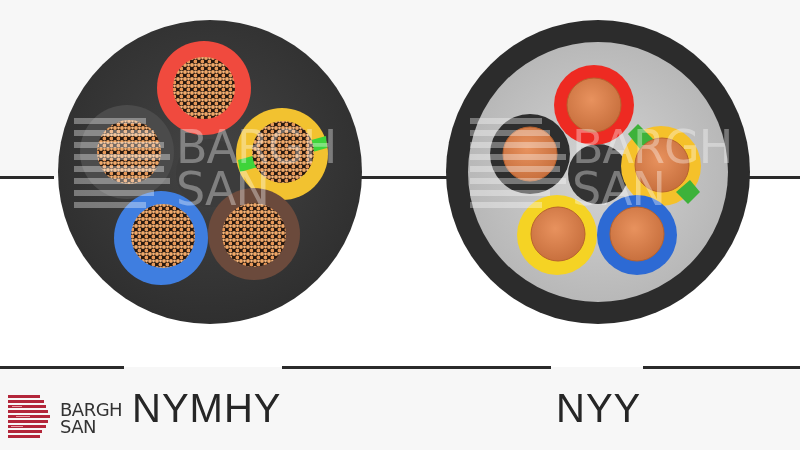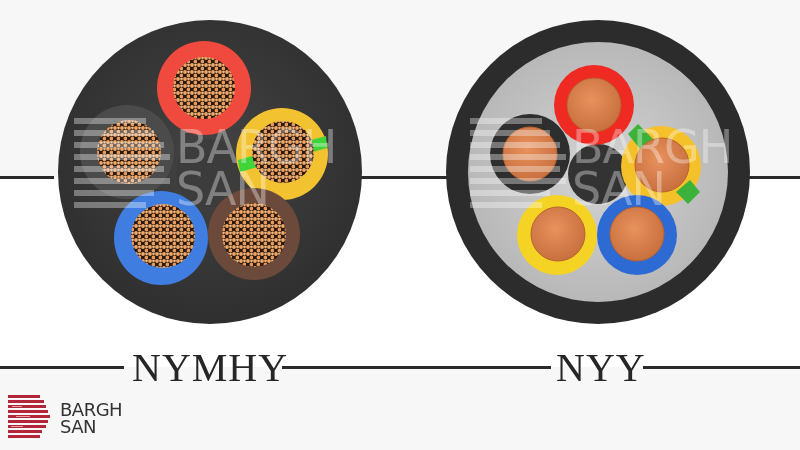--- a/index.html
+++ b/index.html
@@ -1,21 +1,21 @@
 <!DOCTYPE html>
 <html><head>
 <meta charset="utf-8">
 <style>
   html, body { margin: 0; padding: 0; }
   body { width: 800px; height: 450px; overflow: hidden; position: relative; background: #f7f7f7; font-family: "DejaVu Sans", sans-serif; }
   .band-white { position: absolute; left: 0; top: 178px; width: 800px; height: 189px; background: #ffffff; }
   .hline { position: absolute; height: 3px; background: #2a2a2a; }
   .cable { position: absolute; }
   .cable svg { display: block; }
-  .label { position: absolute; font-family: Liberation Serif, serif; font-size: 40px; color: #262626; letter-spacing: 1px; line-height: 1; }
+  .label { position: absolute; font-family: Liberation Sans, sans-serif; font-size: 40px; color: #262626; letter-spacing: 1px; line-height: 1; margin-top: 40px; }
   .logo { position: absolute; left: 8px; top: 395px; width: 130px; height: 50px; }
   .logo-text { position: absolute; left: 52px; top: 6px; font-family: "DejaVu Sans", sans-serif; font-size: 18px; line-height: 17px; color: #333; letter-spacing: -0.5px; }
   .watermark-text { font-family: "DejaVu Sans", sans-serif; }
 </style>
 </head>
 <body>
 
 <div class="band-white"></div>
 
 <div class="hline" style="left:0;top:176px;width:54px;"></div>

